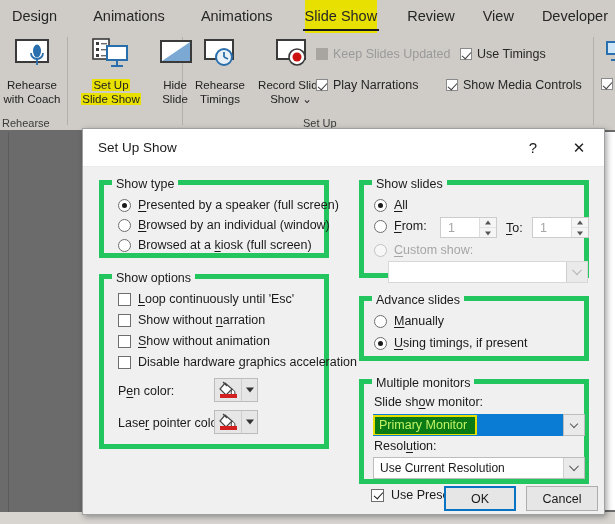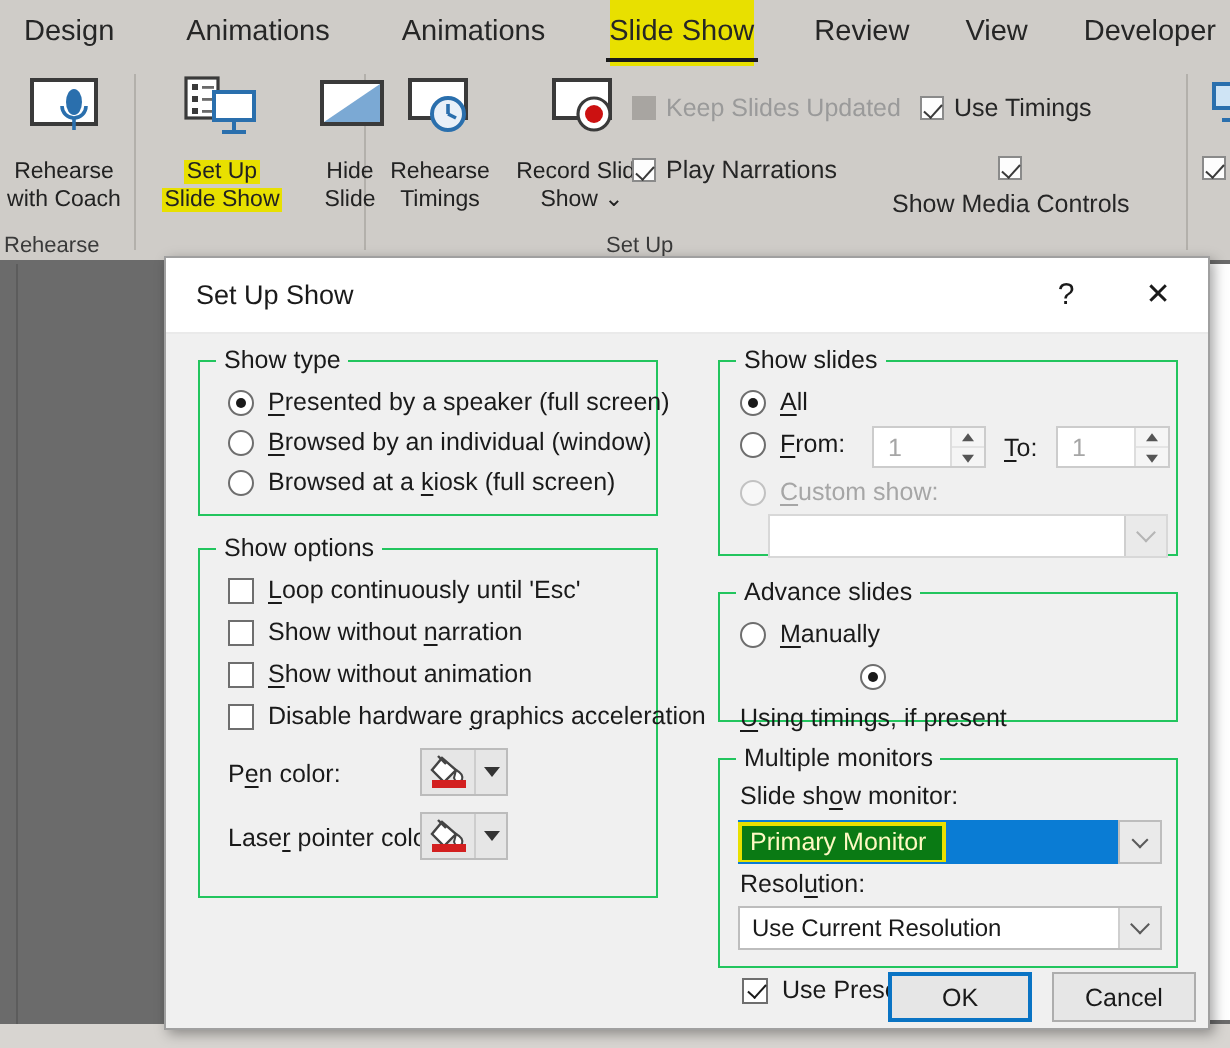--- a/index.html
+++ b/index.html
@@ -117,21 +117,21 @@
     font-size: 15px; color: #1a1a1a; text-align: center; line-height: 22px;
   }
   .dlg-close {
     position: absolute; right: 10px; top: 8px; width: 30px; height: 22px;
     font-size: 15px; color: #1a1a1a; text-align: center; line-height: 22px;
   }
 
   
   .gbox {
     position: absolute;
-    border: 1px solid #22c55e;
+    border: 5px solid #22c55e;
   }
   .gbox > .glabel {
     position: absolute; top: -8px; left: 8px; background: #f0f0f0;
     padding: 0 4px; font-size: 12.5px; color: #1a1a1a; white-space: nowrap;
   }
 
   .opt {
     position: absolute; display: flex; align-items: center; gap: 7px;
     font-size: 12.5px; color: #1a1a1a; white-space: nowrap;
   }
@@ -206,21 +206,21 @@
   
   .combo-monitor {
     position: absolute; height: 22px; display: flex; align-items: center;
     background: #0a7cd4; border: 1px solid #0a7cd4;
   }
   .mon-hl {
     background: #e8e000; padding: 1px 2px; margin-left: -1px;
     display: flex; align-items: center; height: 20px;
   }
   .mon-green {
-    background: #0a7a14; color: #fef9c3; font-size: 12.5px;
+    background: #0a7a14; color: #bef264; font-size: 12.5px;
     padding: 0 8px 0 4px; line-height: 17px; white-space: nowrap;
   }
 
   
   .colorbtn {
     position: absolute; width: 44px; height: 24px;
     background: #e6e6e6; border: 1px solid #bcbcbc; display: flex;
   }
   .colorbtn .cbmain {
     width: 27px; position: relative; border-right: 1px solid #cdcdcd;
@@ -343,21 +343,21 @@
       <span>Keep Slides Updated</span>
     </div>
     <div class="rcheck" style="left:446px; top:14px;margin-left:14px;">
       <span class="cbx checked"></span>
       <span>Use Timings</span>
     </div>
     <div class="rcheck" style="left:316px; top:45px;">
       <span class="cbx checked"></span>
       <span>Play Narrations</span>
     </div>
-    <div class="rcheck" style="left:446px; top:45px;flex-direction:column;">
+    <div class="rcheck" style="left:446px; top:45px;">
       <span class="cbx checked"></span>
       <span>Show Media Controls</span>
     </div>
 
     <div class="ricon-btn" style="left:602px; top:6px; width:30px;">
       <div class="ricon">
         <svg width="26" height="24" viewBox="0 0 26 24">
           <rect x="2" y="2" width="22" height="14" fill="#2a6fad"></rect>
           <rect x="4" y="4" width="18" height="10" fill="#cfe4f5"></rect>
           <line x1="13" y1="16" x2="13" y2="20" stroke="#2a6fad" stroke-width="2"></line>
@@ -504,21 +504,21 @@
     </div>
   </div>
 
   <div class="gbox" style="left:276px; top:167px; width:230px; height:65px;">
     <span class="glabel">Advance slides</span>
 
     <div class="opt" style="left:10px; top:13px;">
       <span class="rdo"></span>
       <span><u>M</u>anually</span>
     </div>
-    <div class="opt" style="left:10px; top:35px;flex-direction:column;">
+    <div class="opt" style="left:10px; top:35px;">
       <span class="rdo sel"></span>
       <span><u>U</u>sing timings, if present</span>
     </div>
   </div>
 
   <div class="gbox" style="left:276px; top:250px; width:230px; height:105px;">
     <span class="glabel">Multiple monitors</span>
 
     <div class="opt" style="left:10px; top:11px;">
       <span>Slide sh<u>o</u>w monitor:</span>

